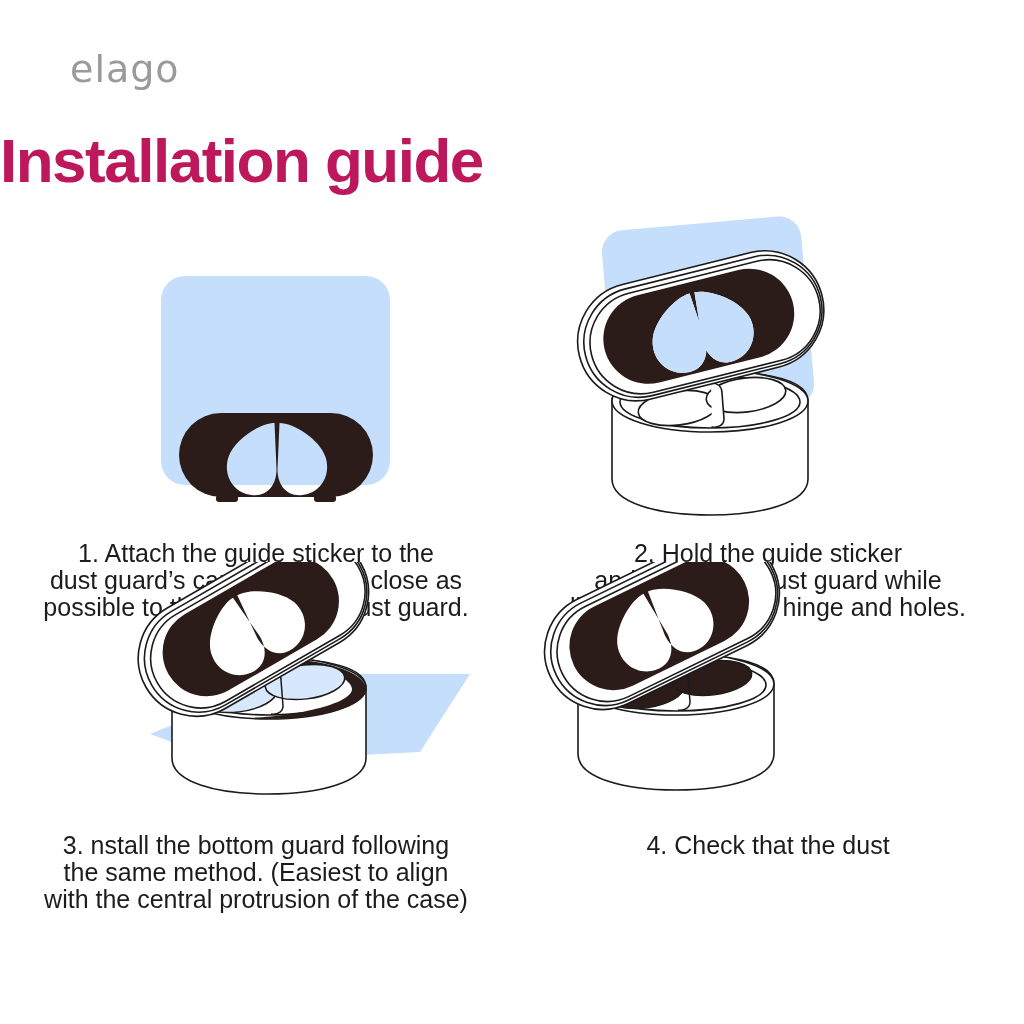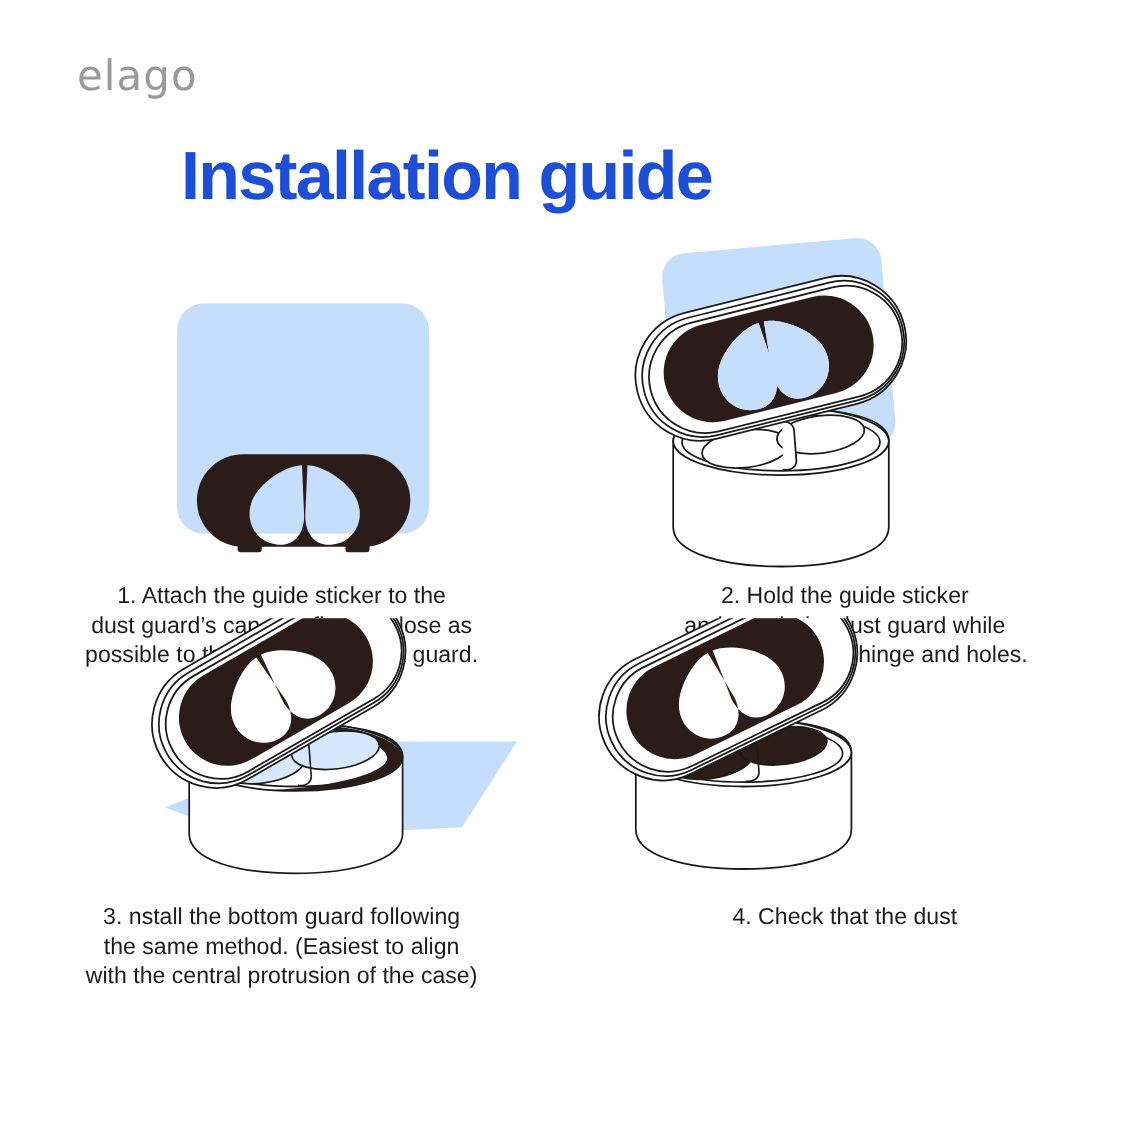--- a/index.html
+++ b/index.html
@@ -18,44 +18,43 @@
     position:absolute;left:70px;top:50px;
     font-size:38px;letter-spacing:1px;
     color:#9a9a9a;font-weight:400;
     font-family:"DejaVu Sans",sans-serif;
     line-height:1;
   }
 
   
   .title{
     position:absolute;left:0;right:0;top:128px;
-    text-align:center;
     font-size:62px;font-weight:800;
     letter-spacing:-1.5px;
-    color:#1d4ed8;
+    color:#be185d;
     line-height:1.05;
   }
 
   
   .steps{
     position:absolute;left:0;top:215px;width:1024px;
   }
   .step{
     position:absolute;
     width:512px;
     text-align:center;
   }
   .step-fig{
     position:relative;
     width:512px;height:305px;
   }
   .step-fig svg{display:block;margin:0 auto;}
   .caption{
-    margin-top:8px;
-    font-size:21px;
+    margin-top:20px;
+    font-size:25px;
     line-height:27px;
     color:#1c1c1c;
     font-weight:400;
   }
   .caption .ln{display:block;white-space:nowrap;}
 
   #step1{left:0;top:0;}
   #step2{left:512px;top:0;}
   #step3{left:0;top:347px;}
   #step4{left:512px;top:347px;}

